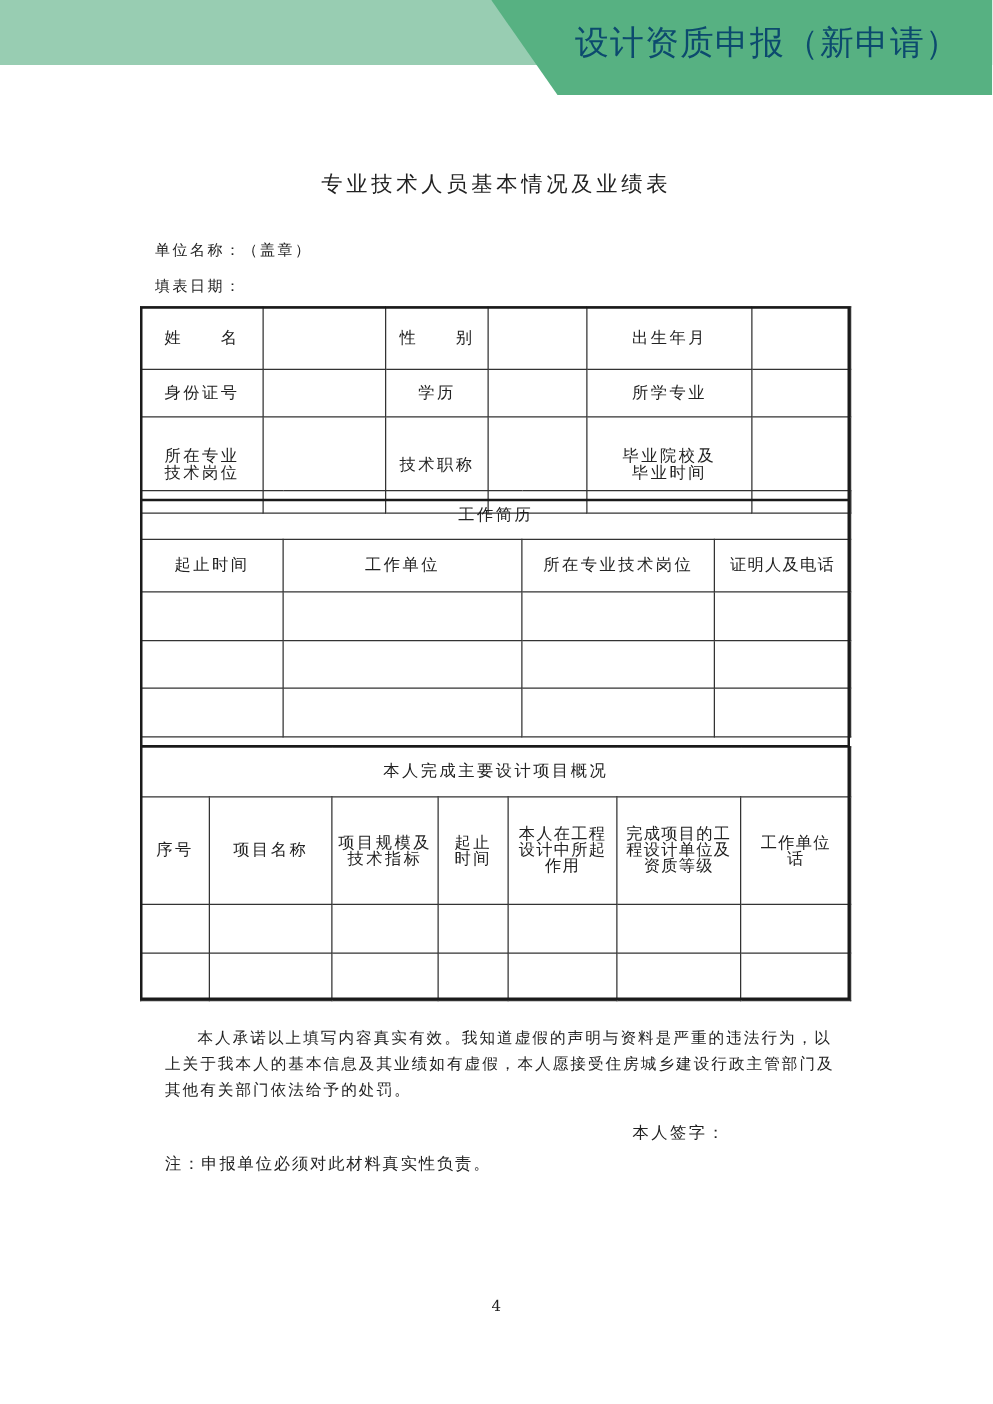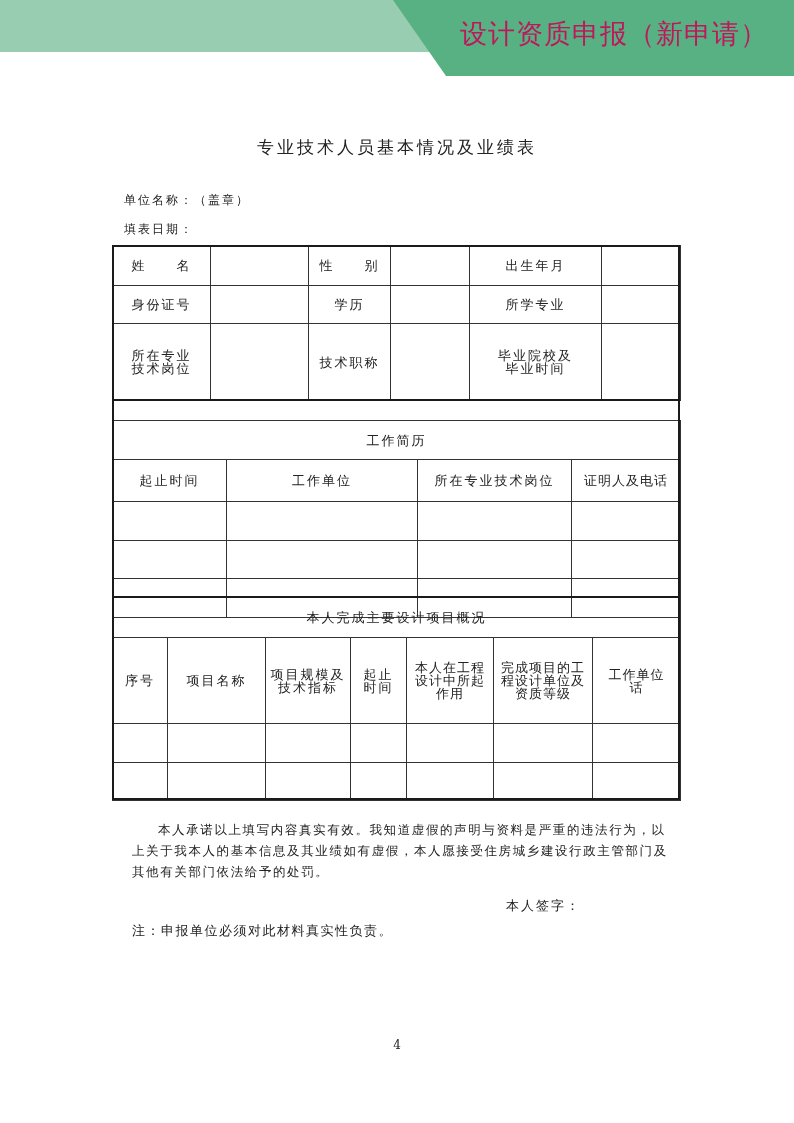--- a/index.html
+++ b/index.html
@@ -14,21 +14,21 @@
     background: #98cdb2;
   }
   .band-dark {
     position: absolute; left: 0; top: 0; width: 794px; height: 76px;
     background: #57b182;
     clip-path: polygon(393px 0, 794px 0, 794px 76px, 446px 76px);
   }
   .banner-title {
     position: absolute; left: 460px; top: 16px; width: 330px;
     font-family: "DejaVu Sans", "Liberation Sans", sans-serif;
-    font-size: 27px; color: #be185d; letter-spacing: 1px; white-space: nowrap;
+    font-size: 27px; color: #0c4a6e; letter-spacing: 1px; white-space: nowrap;
   }
   .doc-title {
     position: absolute; left: 0; width: 794px; top: 136px; text-align: center;
     font-size: 17px; letter-spacing: 3px;
   }
   .meta-line {
     position: absolute; left: 124px; font-size: 12px; letter-spacing: 2px;
   }
   .tbl { position: absolute; border-collapse: collapse; table-layout: fixed; }
   .tbl td {
@@ -65,21 +65,21 @@
 <table class="tbl" style="left:112px; top:245px; width:568px;">
   <colgroup>
     <col style="width:98px">
       <col style="width:98px">
       <col style="width:82px">
     <col style="width:79px">
       <col style="width:132px">
       <col style="width:79px">
   </colgroup>
   <tbody>
-      <tr style="height:40px;">
+      <tr style="height:50px;">
     <td>姓　　名</td>
     <td></td>
     <td>性　　别</td>
     <td></td>
     <td>出生年月</td>
     <td></td>
   </tr>
   <tr style="height:38px;">
     <td>身份证号</td>
     <td></td>
@@ -98,21 +98,21 @@
     <td></td>
     <td class="two-line">
       <div>毕业院校及</div>
       <div>毕业时间</div>
     </td>
     <td></td>
   </tr>
 </tbody>
   </table>
 
-<table class="tbl" style="left:112px; top:420px; width:568px;border-radius:15px;">
+<table class="tbl" style="left:112px; top:392px; width:568px;border-radius:15px;">
   <colgroup>
     <col style="width:114px">
       <col style="width:191px">
       <col style="width:154px">
       <col style="width:109px">
   </colgroup>
   <tbody>
       <tr style="height:39px;">
     <td colspan="4">工作简历</td>
   </tr>

